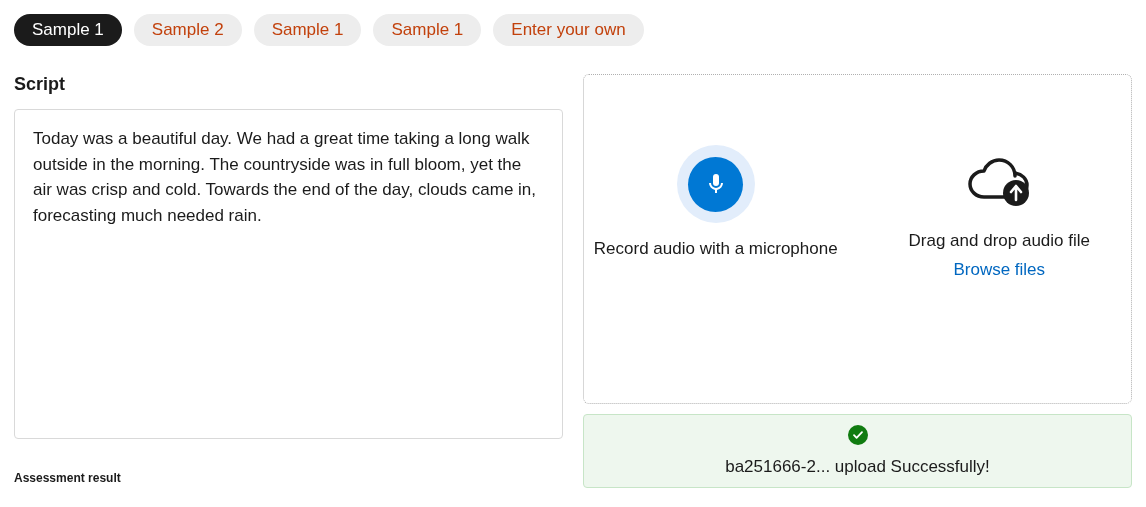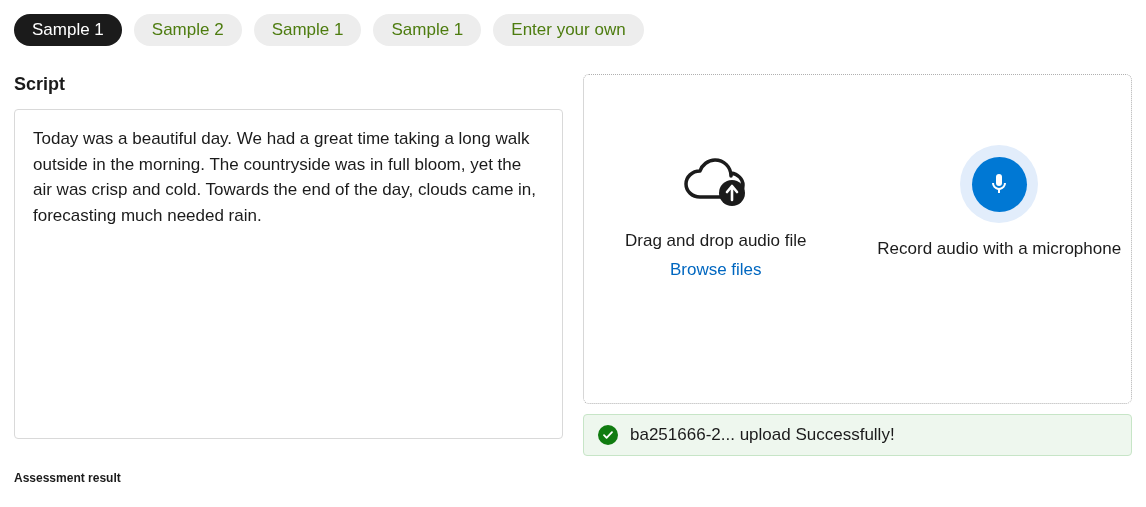--- a/index.html
+++ b/index.html
@@ -15,21 +15,21 @@
     .tabs {
       display: flex;
       gap: 12px;
       margin-bottom: 28px;
     }
     .tab {
       padding: 6px 18px;
       border-radius: 20px;
       font-size: 17px;
       background: #ededed;
-      color: #4d7c0f;
+      color: #c2410c;
       cursor: pointer;
       border: none;
       font-family: inherit;
     }
     .tab.active {
       background: #1b1b1b;
       color: #ffffff;
     }
     .columns {
       display: flex;
@@ -116,20 +116,21 @@
       margin-top: 10px;
       background: #eef7ee;
       border: 1px solid #c7e5c7;
       border-radius: 4px;
       padding: 10px 14px;
       display: flex;
       align-items: center;
       gap: 12px;
       font-size: 17px;
       color: #1b1b1b;
+      flex-direction: column;
     }
     .check-circle {
       width: 20px;
       height: 20px;
       border-radius: 50%;
       background: #107c10;
       display: flex;
       align-items: center;
       justify-content: center;
       flex-shrink: 0;
@@ -154,43 +155,43 @@
 <div class="columns">
   <div class="col-left">
     <div class="section-heading">Script</div>
     <textarea class="script-box" style="">Today was a beautiful day. We had a great time taking a long walk outside in the morning. The countryside was in full bloom, yet the air was crisp and cold. Towards the end of the day, clouds came in, forecasting much needed rain.</textarea>
     <div class="result-heading">Assessment result</div>
   </div>
 
   <div class="col-right">
 
     <div class="upload-area">
+      <div class="upload-col">
+        <div class="mic-circle-outer">
+          <div class="mic-circle-inner">
+            <svg width="24" height="24" viewBox="0 0 24 24" fill="#ffffff">
+              <path d="M12 14a3 3 0 0 0 3-3V5a3 3 0 0 0-6 0v6a3 3 0 0 0 3 3z"></path>
+              <path d="M17 11a5 5 0 0 1-10 0H5a7 7 0 0 0 6 6.92V21h2v-3.08A7 7 0 0 0 19 11h-2z"></path>
+            </svg>
+          </div>
+        </div>
+        <div class="option-text">Record audio with a microphone</div>
+      </div>
+
       <div class="upload-col">
         <div class="cloud-icon">
           <svg width="65" height="55" viewBox="0 0 65 55">
             <path d="M48 23c0-9-7-16-16-16-7 0-13 5-15 11-8 0-14 6-14 13s6 13 14 13h30c7 0 13-5 13-12 0-6-5-11-12-12z" fill="none" stroke="#1b1b1b" stroke-width="3.5" stroke-linejoin="round"></path>
             <circle cx="49" cy="40" r="13" fill="#1b1b1b"></circle>
             <path d="M49 47 V34 M44 39 L49 33 L54 39" fill="none" stroke="#ffffff" stroke-width="2.6" stroke-linecap="round" stroke-linejoin="round"></path>
           </svg>
         </div>
         <div class="option-text">Drag and drop audio file</div>
         <a class="browse-link">Browse files</a>
       </div>
-
-      <div class="upload-col">
-        <div class="mic-circle-outer">
-          <div class="mic-circle-inner">
-            <svg width="24" height="24" viewBox="0 0 24 24" fill="#ffffff">
-              <path d="M12 14a3 3 0 0 0 3-3V5a3 3 0 0 0-6 0v6a3 3 0 0 0 3 3z"></path>
-              <path d="M17 11a5 5 0 0 1-10 0H5a7 7 0 0 0 6 6.92V21h2v-3.08A7 7 0 0 0 19 11h-2z"></path>
-            </svg>
-          </div>
-        </div>
-        <div class="option-text">Record audio with a microphone</div>
-      </div>
     </div>
 
     <div class="upload-status">
       <div class="check-circle">
         <svg width="12" height="12" viewBox="0 0 12 12">
           <path d="M2 6.2 L4.6 8.8 L10 3.2" fill="none" stroke="#ffffff" stroke-width="1.8" stroke-linecap="round" stroke-linejoin="round"></path>
         </svg>
       </div>
       <span>ba251666-2... upload Successfully!</span>
     </div>

